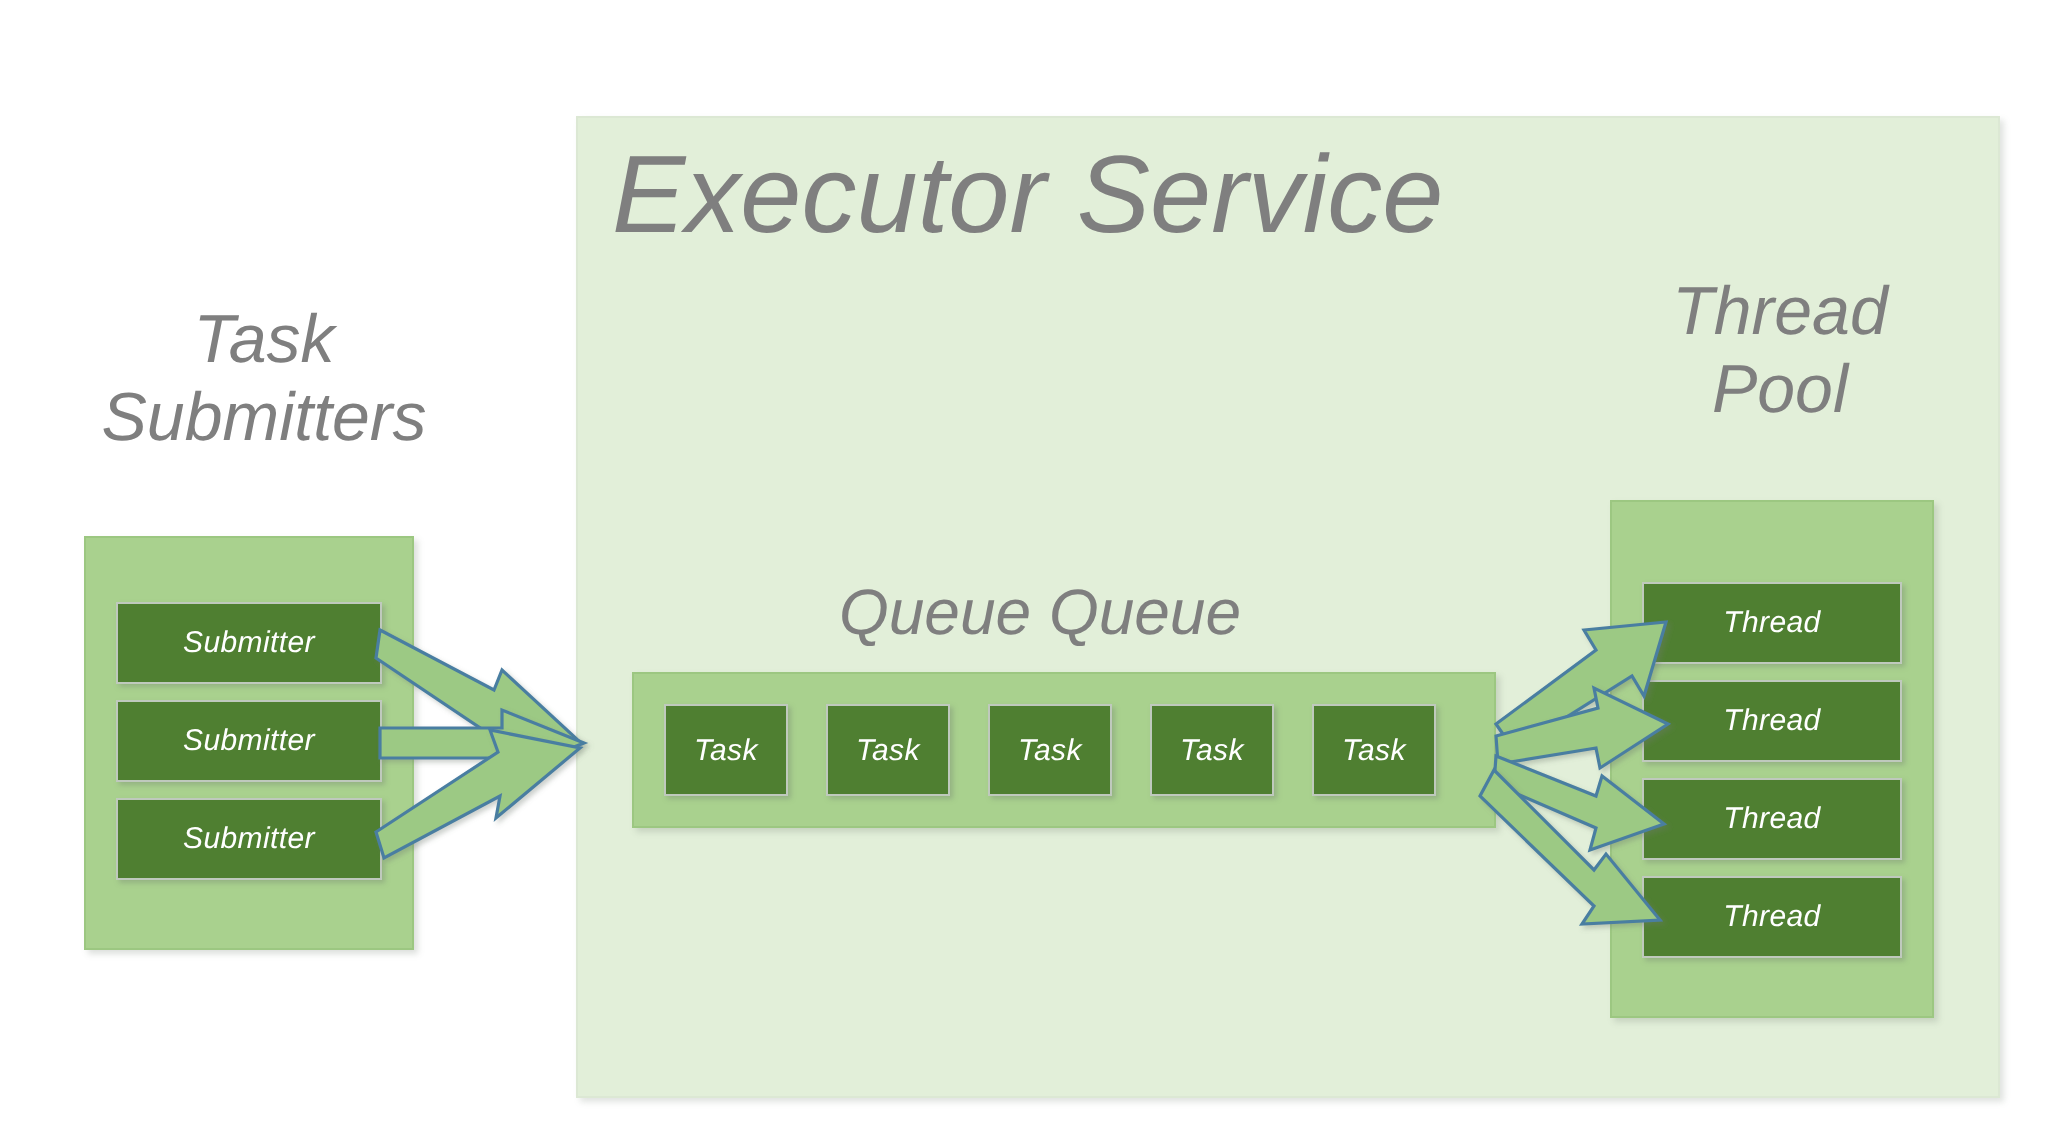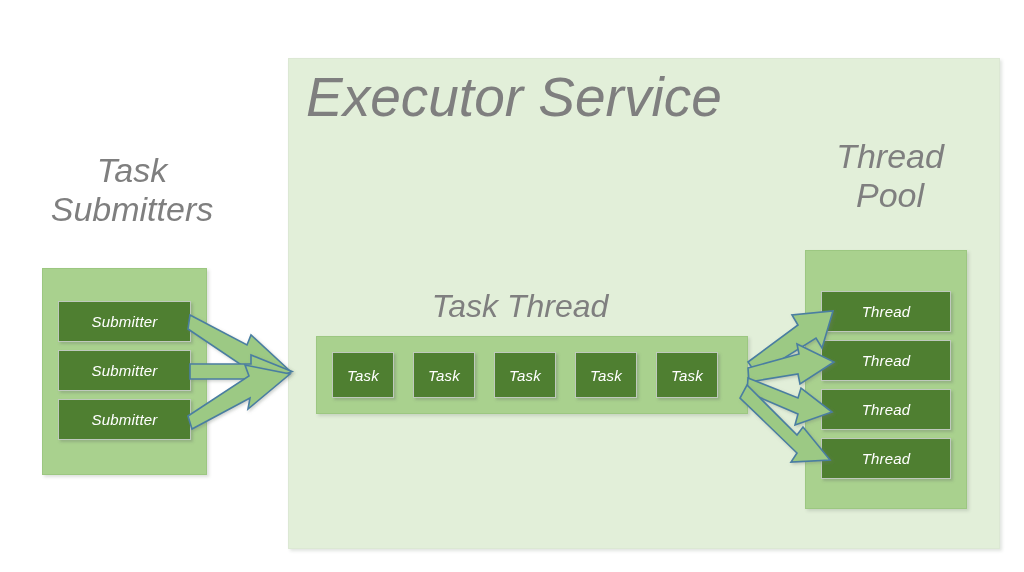--- a/index.html
+++ b/index.html
@@ -159,21 +159,21 @@
 
   <div class="abs caption" id="submitters-caption">Task
 Submitters</div>
 
   <div class="abs group-box" id="submitters-group">
     <div class="abs unit-box submitter-box s0">Submitter</div>
     <div class="abs unit-box submitter-box s1">Submitter</div>
     <div class="abs unit-box submitter-box s2">Submitter</div>
   </div>
 
-  <div class="abs caption" id="queue-caption">Task Thread</div>
+  <div class="abs caption" id="queue-caption">Queue Queue</div>
 
   <div class="abs group-box" id="queue-group">
     <div class="abs unit-box task-box t0">Task</div>
     <div class="abs unit-box task-box t1">Task</div>
     <div class="abs unit-box task-box t2">Task</div>
     <div class="abs unit-box task-box t3">Task</div>
     <div class="abs unit-box task-box t4">Task</div>
   </div>
 
   <div class="abs caption" id="pool-caption">Thread

